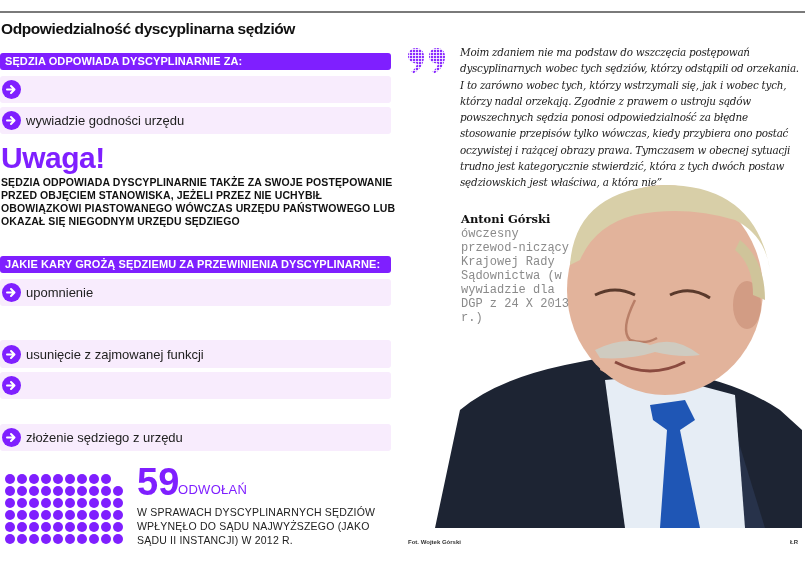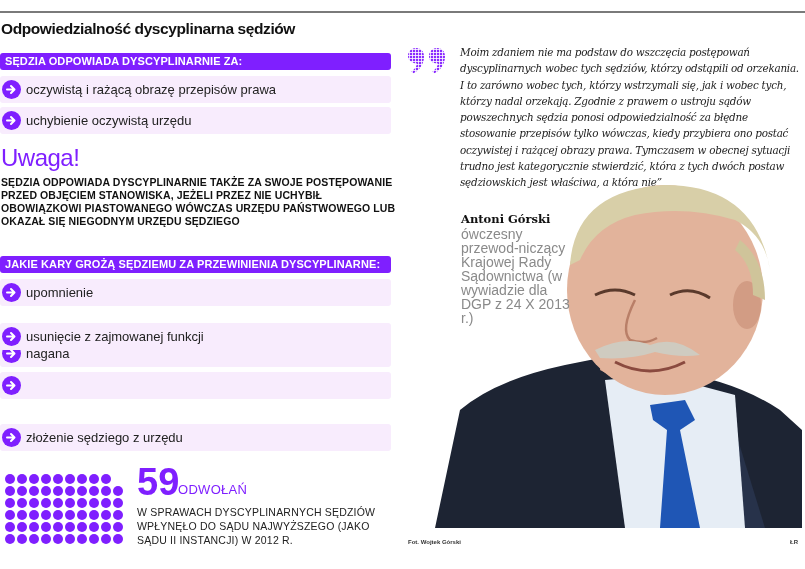--- a/index.html
+++ b/index.html
@@ -8,63 +8,62 @@
 
   .top-rule { position: absolute; left: 0; top: 11px; width: 805px; height: 2px; background: #7a7a7a; }
   .page-title { position: absolute; left: 1px; top: 20px; font-family: Liberation Sans, sans-serif; font-weight: bold; font-size: 15.5px; letter-spacing: -0.4px; color: #111; }
 
   .section-bar { position: absolute; left: 0; width: 391px; height: 17px; background: #7f1fff; border-radius: 3px; color: #fff; font-weight: bold; font-size: 11px; line-height: 17px; padding-left: 5px; letter-spacing: 0.1px; }
   .item-row { position: absolute; left: 0; width: 391px; height: 27px; background: #f8ecfd; border-radius: 3px; display: flex; align-items: center; }
   .arrow-icon { width: 19px; height: 19px; border-radius: 50%; background: #7f1fff; margin-left: 2px; margin-right: 5px; display: flex; align-items: center; justify-content: center; flex: 0 0 19px; }
   .arrow-icon svg { display: block; }
   .item-label { font-size: 13px; color: #222; }
 
-  .uwaga-title { position: absolute; left: 1px; top: 141px; font-weight: normal; font-size: 24px; color: #7f1fff; letter-spacing: -0.5px; line-height: 34px; }
+  .uwaga-title { position: absolute; left: 1px; top: 141px; font-weight: bold; font-size: 30px; color: #7f1fff; letter-spacing: -0.5px; line-height: 34px; }
   .uwaga-text { position: absolute; left: 1px; top: 176px; width: 395px; font-weight: bold; font-size: 10.5px; line-height: 13px; text-transform: uppercase; color: #111; letter-spacing: 0.1px; }
 
   .dot-grid { position: absolute; left: 5px; top: 474px; width: 120px; }
   .dot-row { display: flex; gap: 2px; margin-bottom: 2px; }
   .dot { width: 10px; height: 10px; border-radius: 50%; background: #7f1fff; }
 
   .stat-number { position: absolute; left: 137px; top: 466px; font-weight: bold; font-size: 38px; color: #7f1fff; line-height: 32px; }
   .stat-unit { position: absolute; left: 178px; top: 482px; font-size: 13px; color: #7f1fff; text-transform: uppercase; letter-spacing: 0.3px; }
   .stat-desc { position: absolute; left: 137px; top: 505px; width: 250px; font-size: 10.5px; line-height: 14px; text-transform: uppercase; color: #222; letter-spacing: 0.2px; }
 
   .quote-icon { position: absolute; left: 407px; top: 47px; width: 40px; height: 34px; }
   .quote-text { position: absolute; left: 460px; top: 44px; width: 340px; font-family: "DejaVu Serif", serif; font-style: italic; font-size: 10.4px; line-height: 16.3px; color: #222; letter-spacing: -0.25px; }
 
   .author-name { position: absolute; left: 461px; top: 212px; font-family: "DejaVu Serif", serif; font-weight: bold; font-size: 11.5px; color: #111; text-align: center; }
-  .author-desc { position: absolute; left: 461px; top: 227px; width: 110px; font-family: Liberation Sans, sans-serif; font-size: 14px; line-height: 14px; color: #8a8a8a; }
+  .author-desc { position: absolute; left: 461px; top: 227px; width: 110px; font-family: Liberation Mono, monospace; font-size: 12px; line-height: 14px; color: #8a8a8a; }
 
   .photo { position: absolute; left: 435px; top: 180px; width: 367px; height: 348px; overflow: hidden; }
   .photo-credit { position: absolute; left: 408px; top: 539px; font-size: 6px; font-weight: bold; color: #333; }
   .initials { position: absolute; left: 790px; top: 539px; font-size: 6px; font-weight: bold; color: #333; }
 </style>
 </head>
 <body>
 
 <div class="top-rule"></div>
 <h1 class="page-title">Odpowiedzialność dyscyplinarna sędziów</h1>
 
 <div class="section-bar" style="top:53px;">SĘDZIA ODPOWIADA DYSCYPLINARNIE ZA:</div>
 <div class="item-row" style="top:76px;">
   <span class="arrow-icon">
       <svg width="11" height="11" viewBox="0 0 11 11">
         <path d="M1 5.5h7M5 2l3.5 3.5L5 9" stroke="#fff" stroke-width="2" fill="none" stroke-linecap="round" stroke-linejoin="round"></path>
       </svg>
     </span>
-  <span class="item-label">oczywistą i rażącą obrazę przepisów prawa</span>
 </div>
 <div class="item-row" style="top:107px;">
   <span class="arrow-icon">
       <svg width="11" height="11" viewBox="0 0 11 11">
         <path d="M1 5.5h7M5 2l3.5 3.5L5 9" stroke="#fff" stroke-width="2" fill="none" stroke-linecap="round" stroke-linejoin="round"></path>
       </svg>
     </span>
-  <span class="item-label">uchybienie oczywistą urzędu</span>
+  <span class="item-label">wywiadzie godności urzędu</span>
 </div>
 
 <div class="uwaga-title">Uwaga!</div>
 <div class="uwaga-text">Sędzia odpowiada dyscyplinarnie także za swoje postępowanie przed objęciem stanowiska, jeżeli przez nie uchybił obowiązkowi piastowanego wówczas urzędu państwowego lub okazał się niegodnym urzędu sędziego</div>
 
 <div class="section-bar" style="top:256px;">JAKIE KARY GROŻĄ SĘDZIEMU ZA PRZEWINIENIA DYSCYPLINARNE:</div>
 <div class="item-row" style="top:279px;">
   <span class="arrow-icon">
       <svg width="11" height="11" viewBox="0 0 11 11">
         <path d="M1 5.5h7M5 2l3.5 3.5L5 9" stroke="#fff" stroke-width="2" fill="none" stroke-linecap="round" stroke-linejoin="round"></path>
@@ -73,21 +72,21 @@
   <span class="item-label">upomnienie</span>
 </div>
 <div class="item-row" style="top:310px;margin-top:30px;">
   <span class="arrow-icon">
       <svg width="11" height="11" viewBox="0 0 11 11">
         <path d="M1 5.5h7M5 2l3.5 3.5L5 9" stroke="#fff" stroke-width="2" fill="none" stroke-linecap="round" stroke-linejoin="round"></path>
       </svg>
     </span>
   <span class="item-label">nagana</span>
 </div>
-<div class="item-row" style="top:323px;">
+<div class="item-row" style="top:341px;">
   <span class="arrow-icon">
       <svg width="11" height="11" viewBox="0 0 11 11">
         <path d="M1 5.5h7M5 2l3.5 3.5L5 9" stroke="#fff" stroke-width="2" fill="none" stroke-linecap="round" stroke-linejoin="round"></path>
       </svg>
     </span>
   <span class="item-label">usunięcie z zajmowanej funkcji</span>
 </div>
 <div class="item-row" style="top:372px;">
   <span class="arrow-icon">
       <svg width="11" height="11" viewBox="0 0 11 11">

